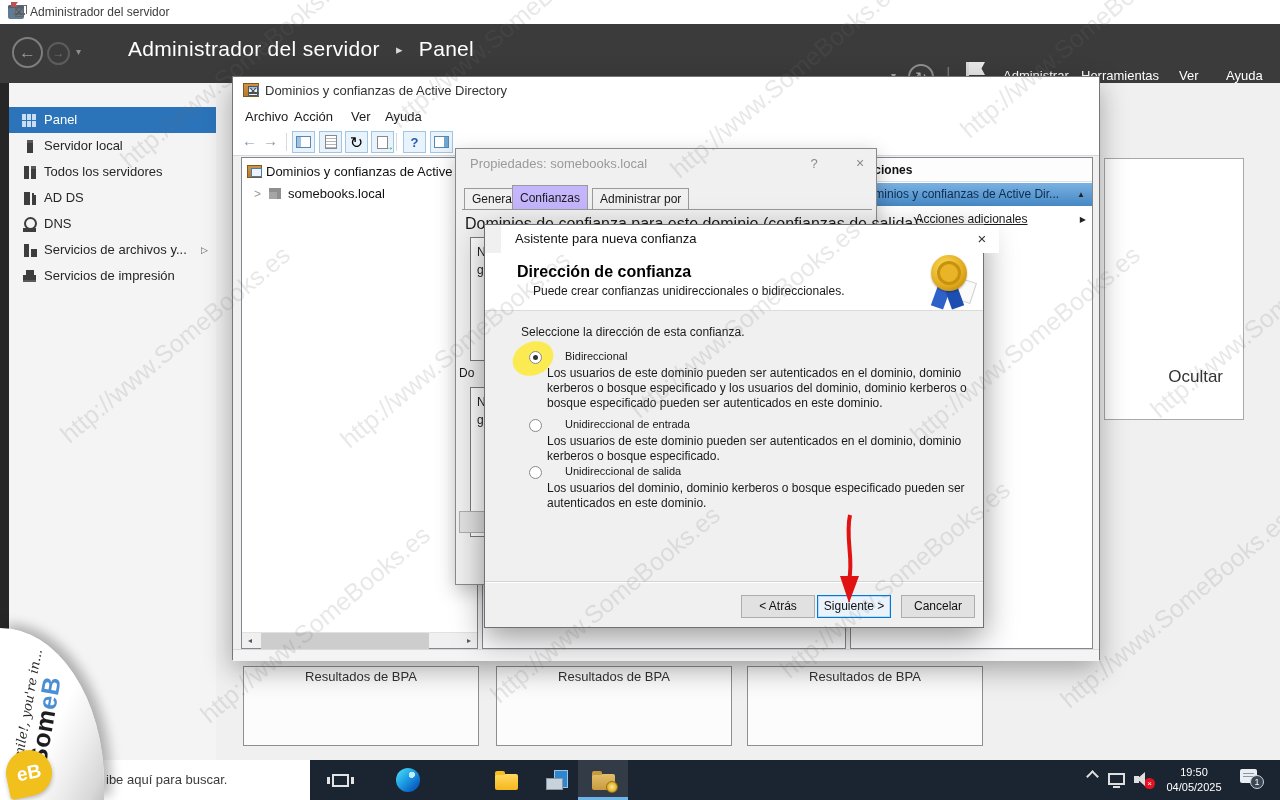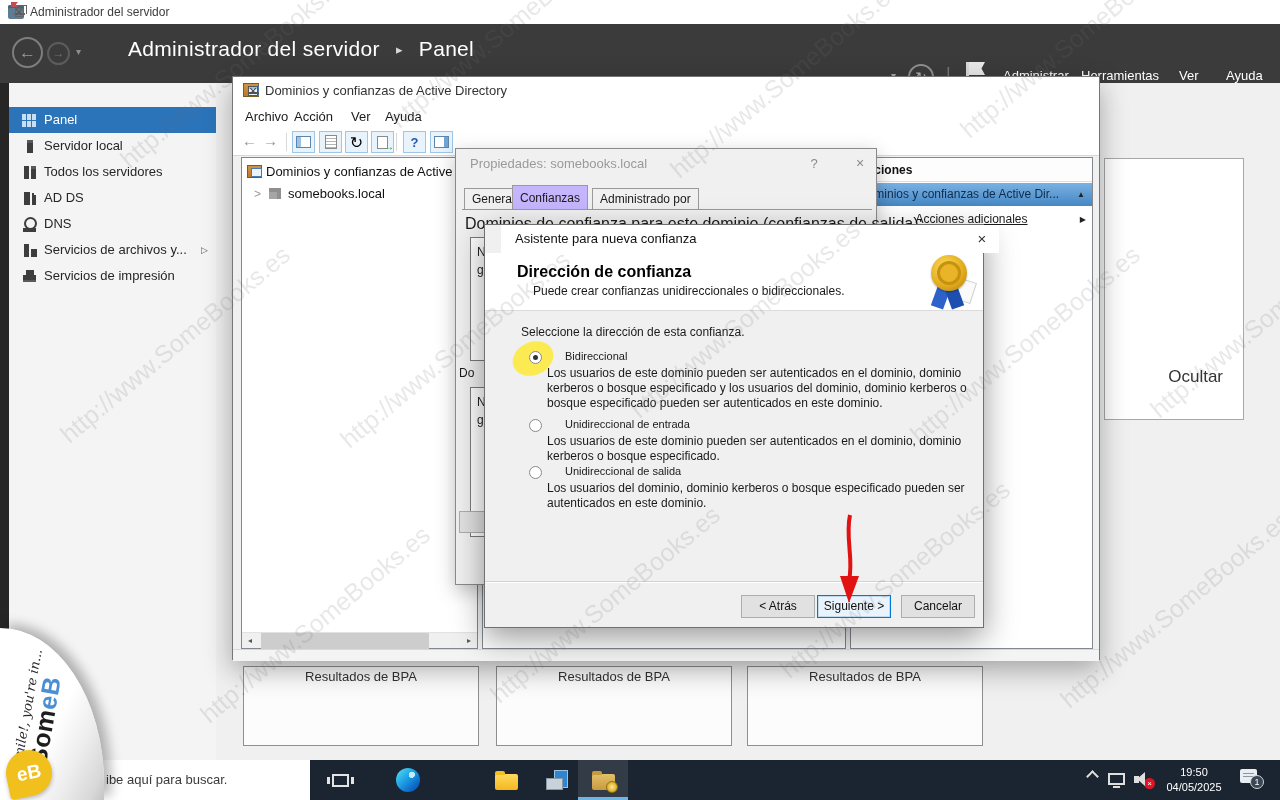--- a/index.html
+++ b/index.html
@@ -359,21 +359,21 @@
     </div>
     <div id="mmc-status"></div>
   </div>
 
   <div id="props">
     <span id="props-title">Propiedades: somebooks.local</span>
     <span id="props-help">?</span>
     <span id="props-close">×</span>
     <span class="ptab" id="ptab0">General</span>
     <span class="ptab" id="ptab1">Confianzas</span>
-    <span class="ptab" id="ptab2">Administrado por</span>
+    <span class="ptab" id="ptab2">Administrar por</span>
     <div id="ptabline"></div>
     <span id="props-outlabel">Dominios de confianza para este dominio (confianzas de salida):</span>
     <div class="plist" id="plist1">
       <span class="fa">N</span>
       <span class="fb">g</span>
     </div>
     <span id="props-inlabel">Do</span>
     <div class="plist" id="plist2">
       <span class="fa">N</span>
       <span class="fb">g</span>

